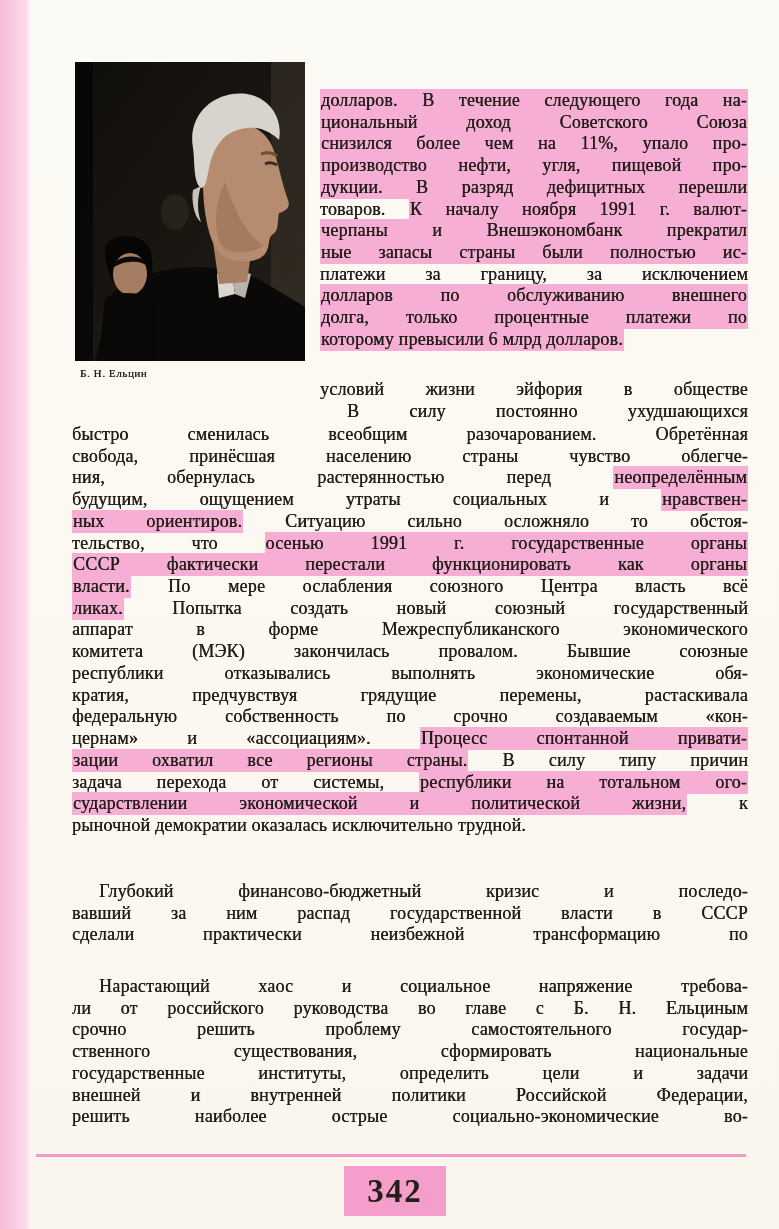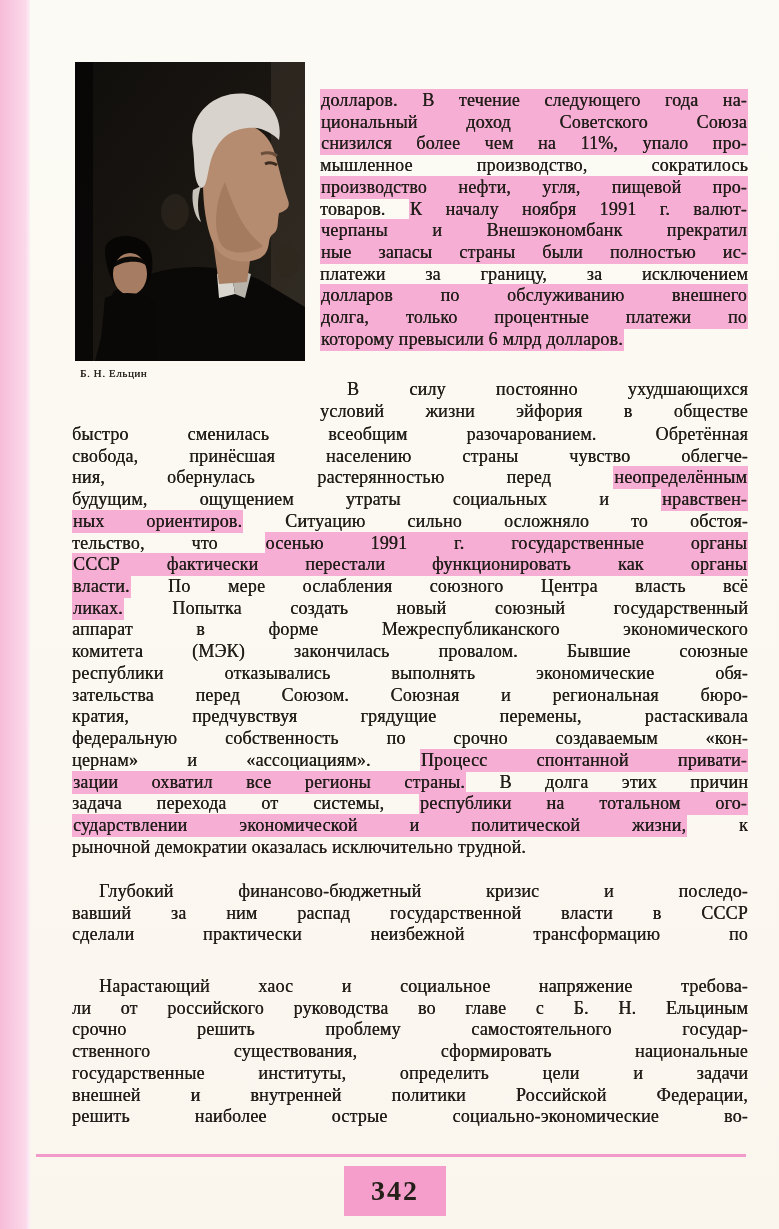--- a/index.html
+++ b/index.html
@@ -57,21 +57,21 @@
   .footer-rule {
     position: absolute; left: 36px; top: 1154px; width: 710px; height: 3px;
     background: var(--rule, #f29bca);
   }
   .page-number-box {
     position: absolute; left: 344px; top: 1166px; width: 102px; height: 50px;
     background: var(--page_box, #f59dcb);
     display: flex; align-items: center; justify-content: center;
   }
   .page-number-box span {
-    font-weight: bold; font-size: 28px; letter-spacing: 2px;
+    font-weight: bold; font-size: 33px; letter-spacing: 2px;
     color: #242019;
   }
 </style>
 </head>
 <body style="--highlight: #f7aed4; --edge_strip: #f6bcd9; --page_box: #f59dcb; --rule: #f29bca;">
 
 <div class="page">
 
   <div class="edge-strip"></div>
 
@@ -114,54 +114,53 @@
       <ellipse cx="212" cy="200" rx="12" ry="16" fill="#2e2820" opacity="0.7"></ellipse>
     </svg>
   </div>
 
   <div class="caption">Б. Н. Ельцин</div>
 
   <div class="text-block excerpt">
       <div class="line"><span class="hl">долларов. В течение следующего года на-</span></div>
       <div class="line"><span class="hl">циональный доход Советского Союза</span></div>
       <div class="line"><span class="hl">снизился более чем на 11%, упало про-</span></div>
-      <div class="line"><span>мышленное производство, сократилось</span></div>
       <div class="line"><span class="hl">производство нефти, угля, пищевой про-</span></div>
+      <div class="line"><span class="hl">дукции. В разряд дефицитных перешли</span></div>
       <div class="line"><span>товаров. </span><span class="hl">К началу ноября 1991 г. валют-</span></div>
       <div class="line"><span class="hl">черпаны и Внешэкономбанк прекратил</span></div>
       <div class="line"><span class="hl">ные запасы страны были полностью ис-</span></div>
       <div class="line"><span>платежи за границу, за исключением</span></div>
       <div class="line"><span class="hl">долларов по обслуживанию внешнего</span></div>
       <div class="line"><span class="hl">долга, только процентные платежи по</span></div>
       <div class="line line-last"><span class="hl">которому превысили 6 млрд долларов.</span></div>
     </div>
 
   <div class="text-block para-b-col">
+      <div class="line"><span>условий жизни эйфория в обществе</span></div>
       <div class="line line-indent"><span>В силу постоянно ухудшающихся</span></div>
-      <div class="line"><span>условий жизни эйфория в обществе</span></div>
     </div>
 
   <div class="text-block para-b-full">
       <div class="line"><span>быстро сменилась всеобщим разочарованием. Обретённая</span></div>
       <div class="line"><span>свобода, принёсшая населению страны чувство облегче-</span></div>
       <div class="line"><span>ния, обернулась растерянностью перед </span><span class="hl">неопределённым</span></div>
       <div class="line"><span>будущим, ощущением утраты социальных и </span><span class="hl">нравствен-</span></div>
       <div class="line"><span class="hl">ных ориентиров.</span><span> Ситуацию сильно осложняло то обстоя-</span></div>
       <div class="line"><span>тельство, что </span><span class="hl">осенью 1991 г. государственные органы</span></div>
       <div class="line"><span class="hl">СССР фактически перестали функционировать как органы</span></div>
       <div class="line"><span class="hl">власти.</span><span> По мере ослабления союзного Центра власть всё</span></div>
       <div class="line"><span class="hl">ликах.</span><span> Попытка создать новый союзный государственный</span></div>
       <div class="line"><span>аппарат в форме Межреспубликанского экономического</span></div>
       <div class="line"><span>комитета (МЭК) закончилась провалом. Бывшие союзные</span></div>
       <div class="line"><span>республики отказывались выполнять экономические обя-</span></div>
-      <div class="line"><span>зательства перед Союзом. Союзная и региональная бюро-</span></div>
       <div class="line"><span>кратия, предчувствуя грядущие перемены, растаскивала</span></div>
       <div class="line"><span>федеральную собственность по срочно создаваемым «кон-</span></div>
       <div class="line"><span>цернам» и «ассоциациям». </span><span class="hl">Процесс спонтанной привати-</span></div>
-      <div class="line"><span class="hl">зации охватил все регионы страны.</span><span> В долга этих причин</span></div>
+      <div class="line"><span class="hl">зации охватил все регионы страны.</span><span> В силу типу причин</span></div>
       <div class="line"><span>задача перехода от системы, </span><span class="hl">республики на тотальном ого-</span></div>
       <div class="line"><span class="hl">сударствлении экономической и политической жизни,</span><span> к</span></div>
       <div class="line line-last"><span>рыночной демократии оказалась исключительно трудной.</span></div>
     </div>
 
   <div class="text-block para-c">
       <div class="line line-indent"><span>Глубокий финансово-бюджетный кризис и последо-</span></div>
       <div class="line"><span>вавший за ним распад государственной власти в СССР</span></div>
       <div class="line"><span>сделали практически неизбежной трансформацию по</span></div>
     </div>

